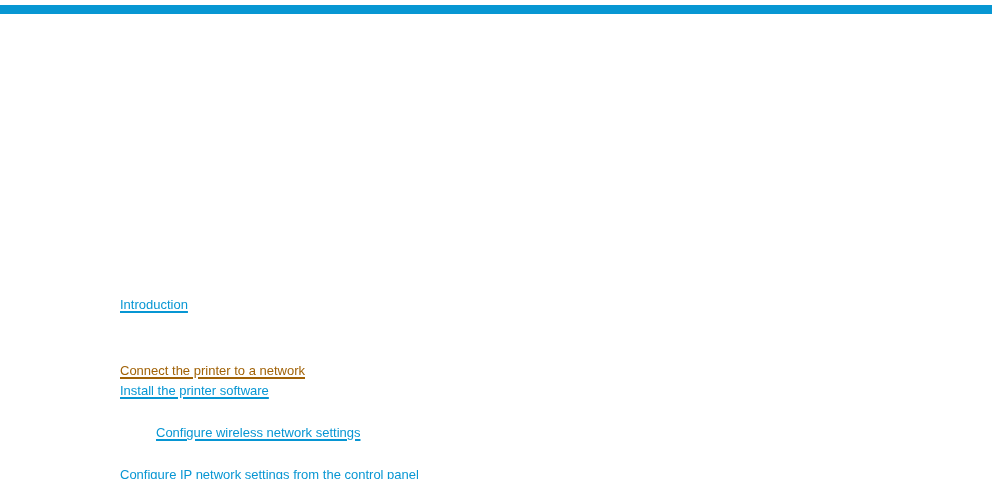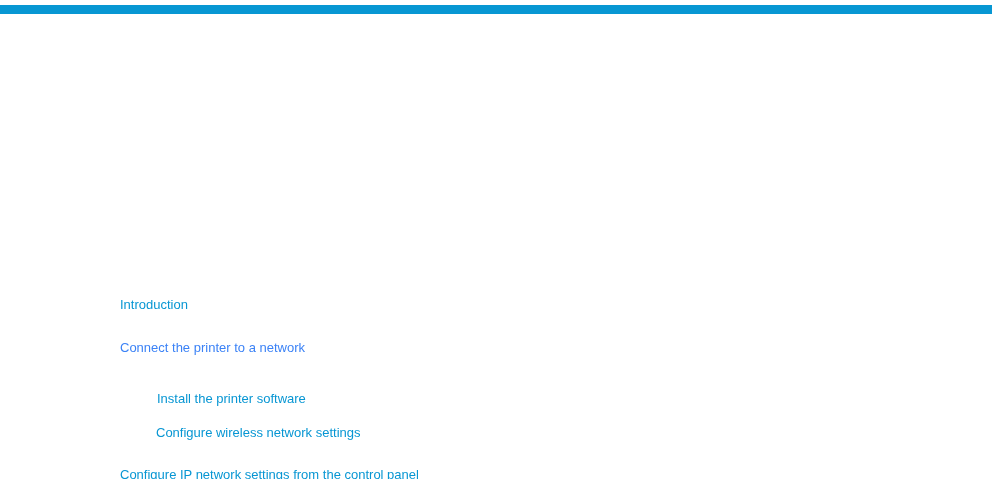--- a/index.html
+++ b/index.html
@@ -33,39 +33,40 @@
     top: 297px;
     width: 500px;
   }
   .doc-link {
     display: block;
     position: absolute;
     left: 0;
     font-size: 13px;
     line-height: 16px;
     color: #0796d3;
+    text-decoration: underline;
     text-decoration-thickness: 1.5px;
     text-underline-offset: 2px;
     white-space: nowrap;
     cursor: pointer;
   }
   .doc-link:nth-child(1) { top: 0px; }
   .doc-link:nth-child(2) { top: 43px; }
-  .doc-link:nth-child(3) { top: 94px; margin-left: 37px; }
+  .doc-link:nth-child(3) { top: 86px; }
   .doc-link:nth-child(4) { top: 128px; }
   .doc-link:nth-child(5) { top: 170px; }
 </style>
 </head>
 <body>
 
 <div class="page">
 
   <div class="accent-bar" style="background: rgb(7, 151, 211);"></div>
 
   <div class="link-list">
     <a class="doc-link" style="color: rgb(7, 150, 211);">Introduction</a>
-    <a class="doc-link" style="color: #3b82f6;">Connect the printer to a network</a>
+    <a class="doc-link" style="color: #a16207; margin-top: 23px;">Connect the printer to a network</a>
     <a class="doc-link" style="color: rgb(7, 150, 211);">Install the printer software</a>
     <a class="doc-link" style="color: rgb(7, 150, 211); margin-left: 36px;">Configure wireless network settings</a>
     <a class="doc-link" style="color: rgb(7, 150, 211);">Configure IP network settings from the control panel</a>
   </div>
 
 </div>
 
 </body></html>

